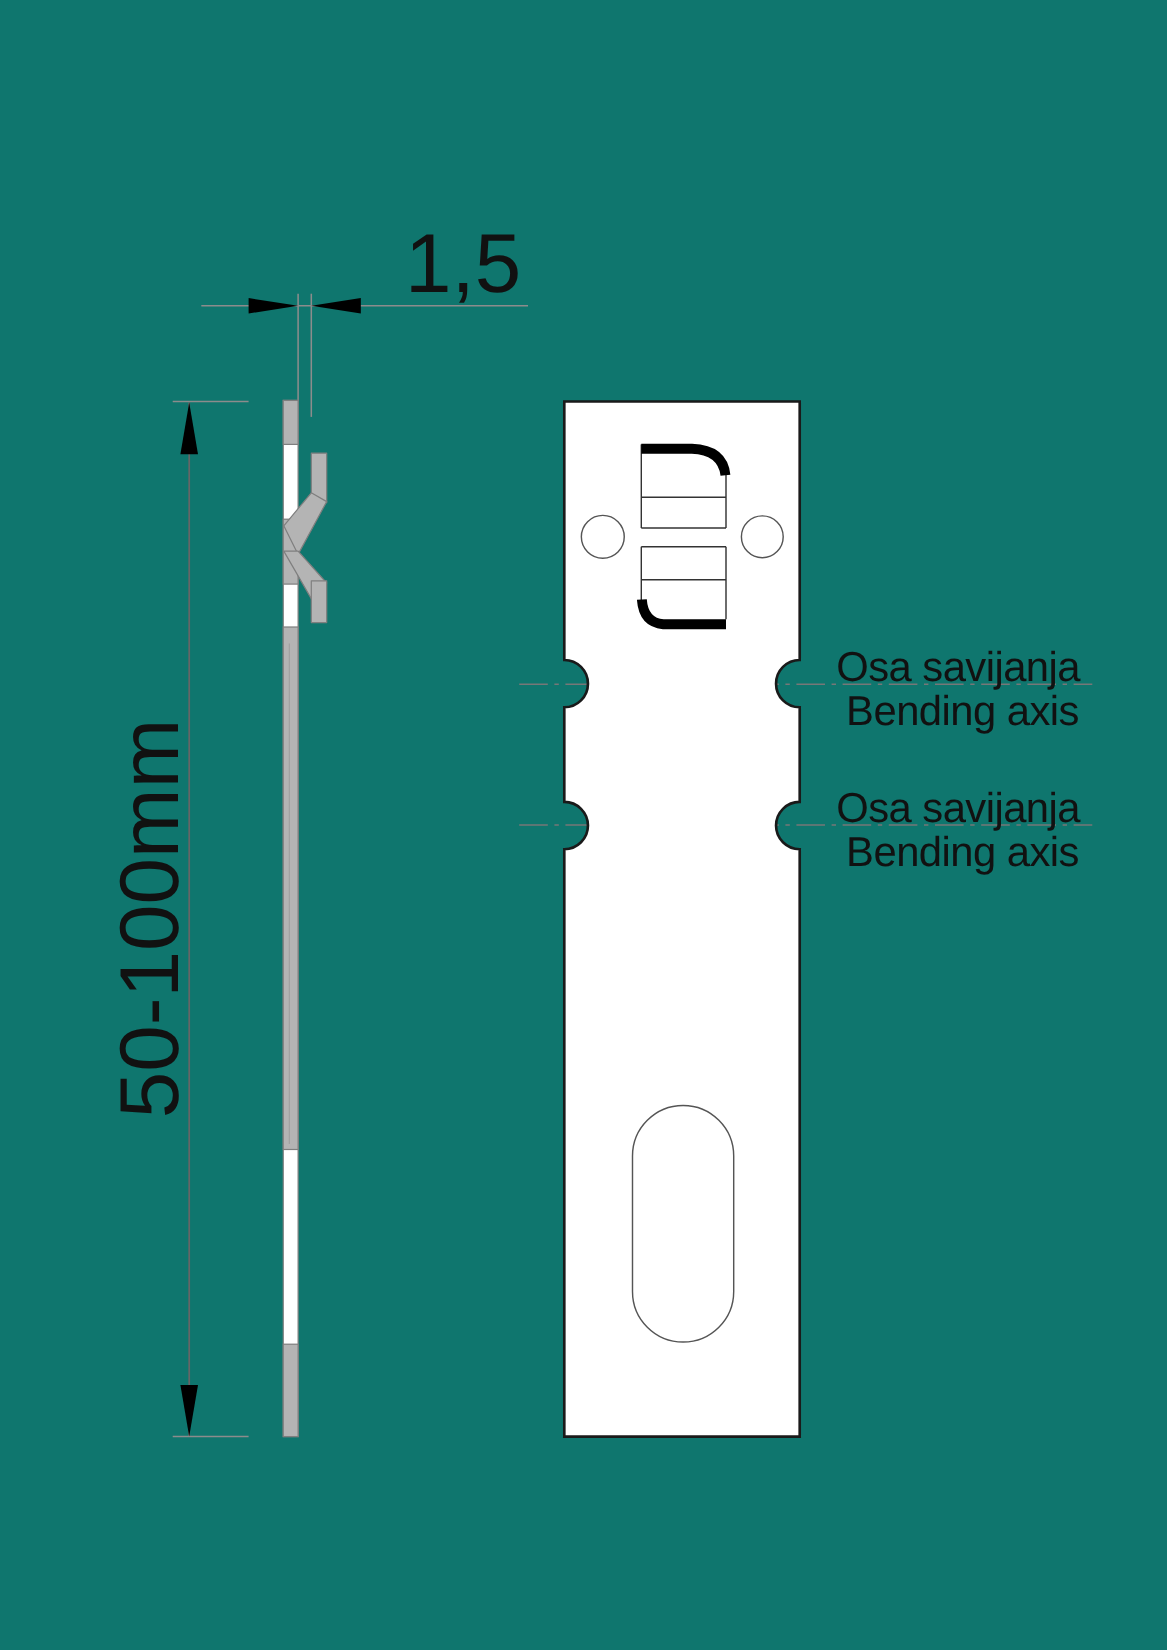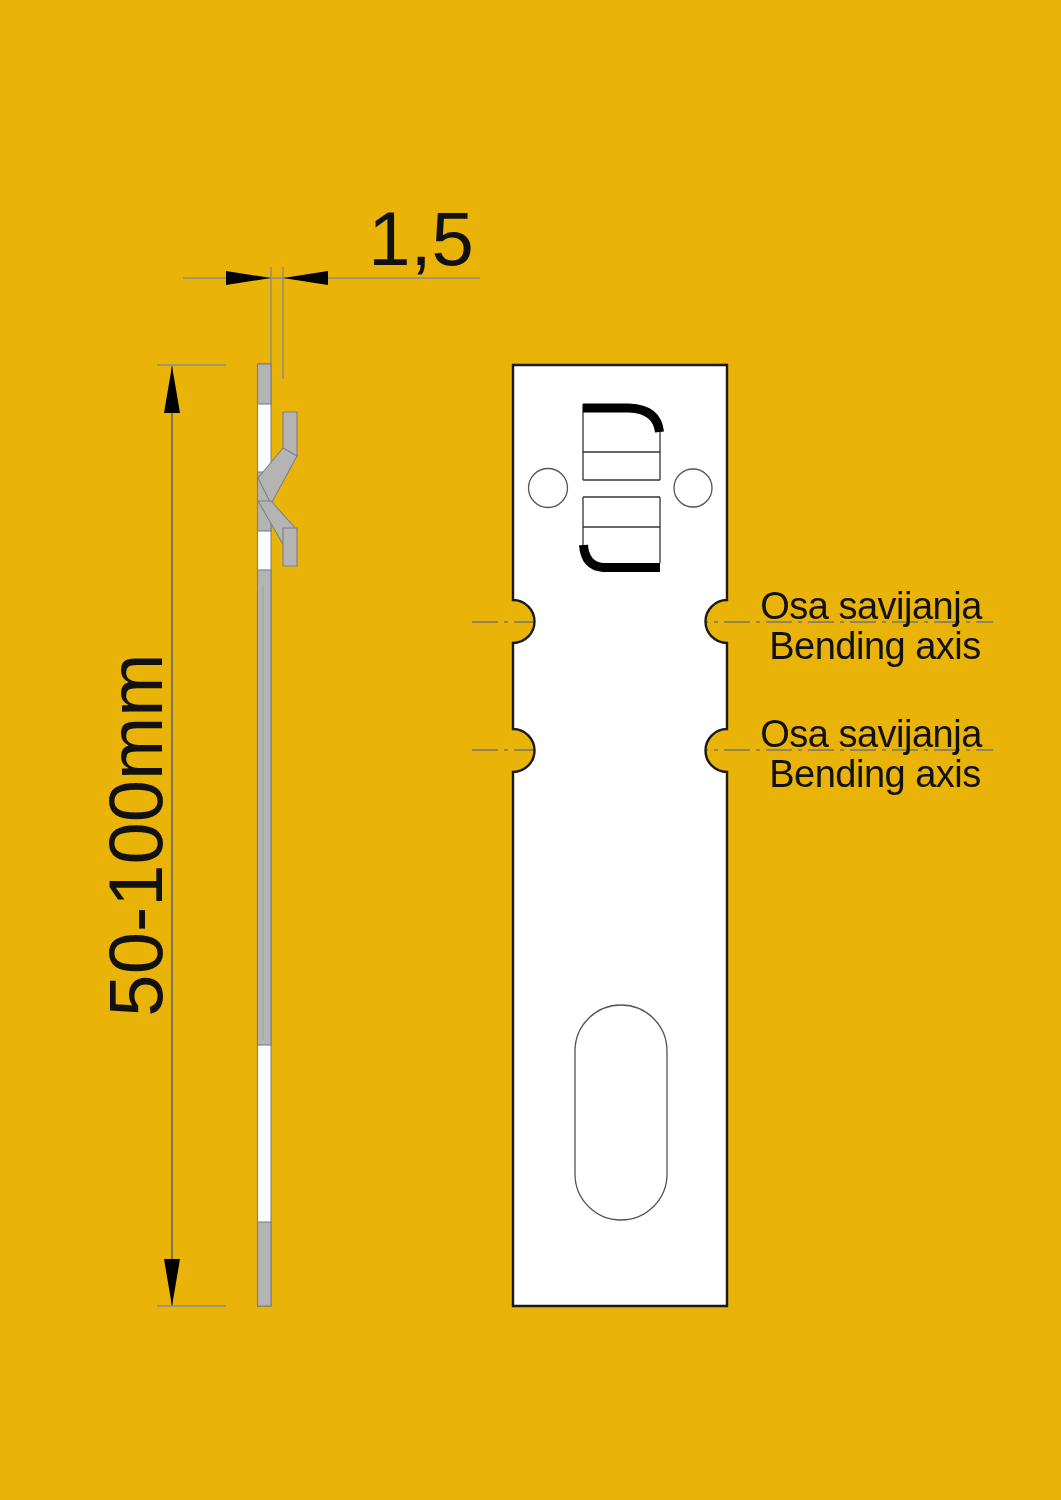--- a/index.html
+++ b/index.html
@@ -1,19 +1,19 @@
 <!DOCTYPE html>
 <html><head>
 <meta charset="utf-8">
 <style>
   html,body{margin:0;padding:0;background:#fff;}
   .canvas{
     position:relative;
     width:1061px;height:1500px;
-    background:#eab308;
+    background:#0f766e;
     font-family:"Liberation Sans", sans-serif;
     overflow:hidden;
   }
   svg{display:block;}
   text{fill:#111111;}
   .dim-text{font-size:76px;}
   .axis-text{font-size:38px;letter-spacing:-0.5px;}
   .thin{stroke:#333333;stroke-width:1.3;fill:none;}
   .outline{stroke:#1a1a1a;stroke-width:2.4;fill:#ffffff;}
   .thick{stroke:#000000;stroke-width:9;fill:none;}

